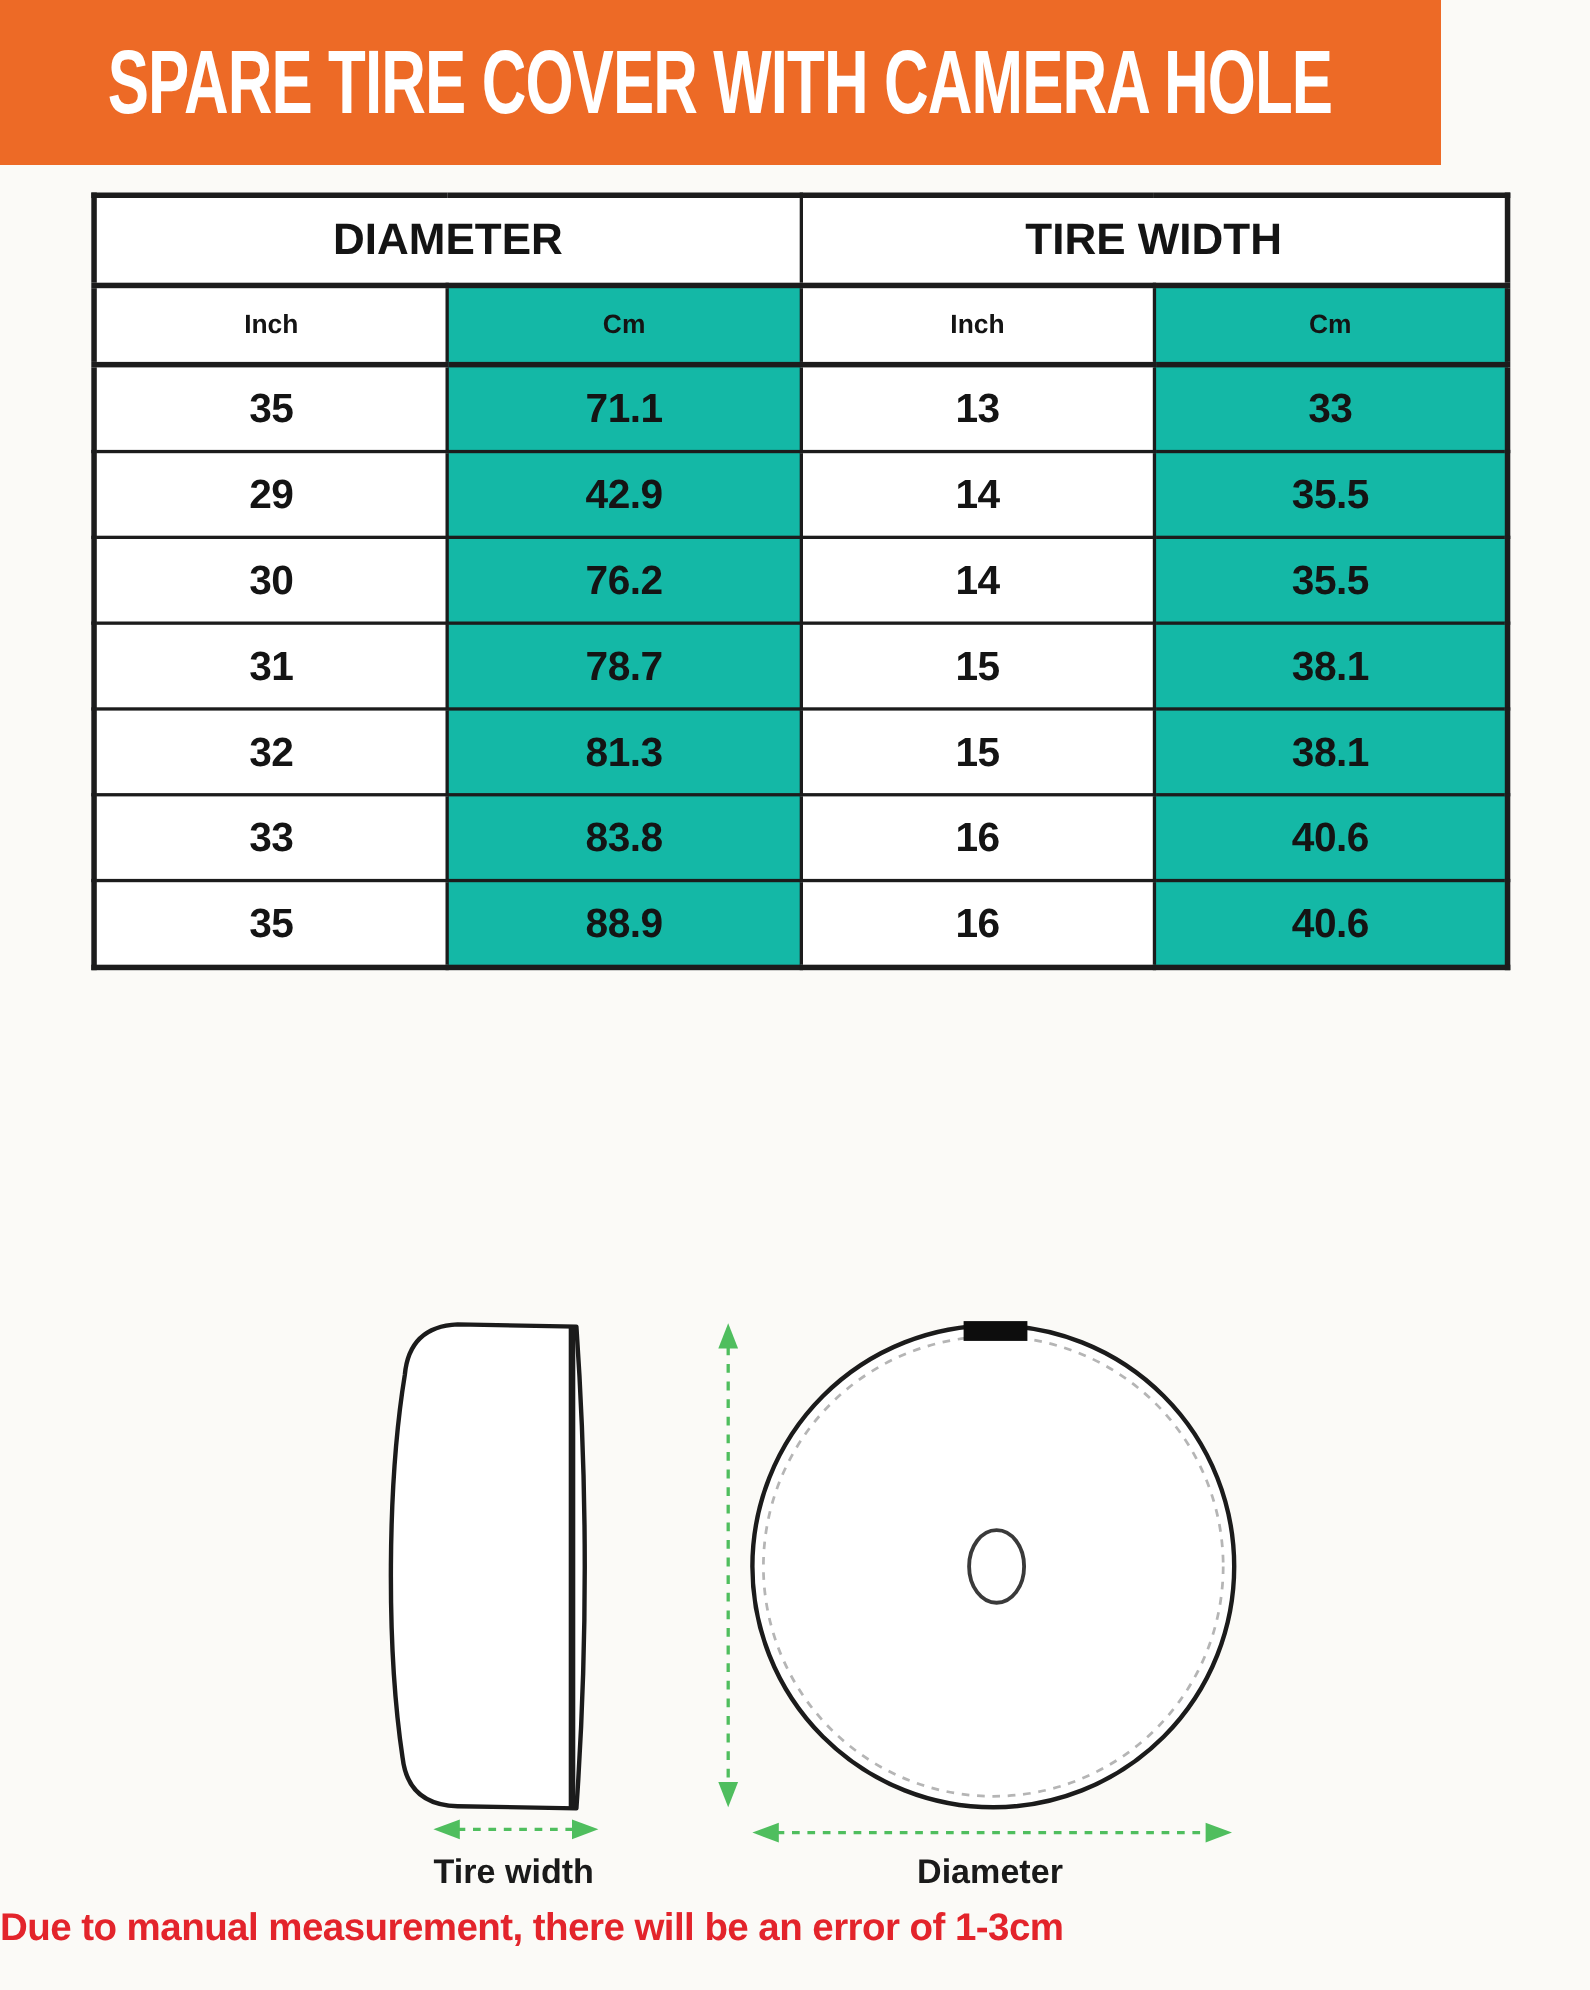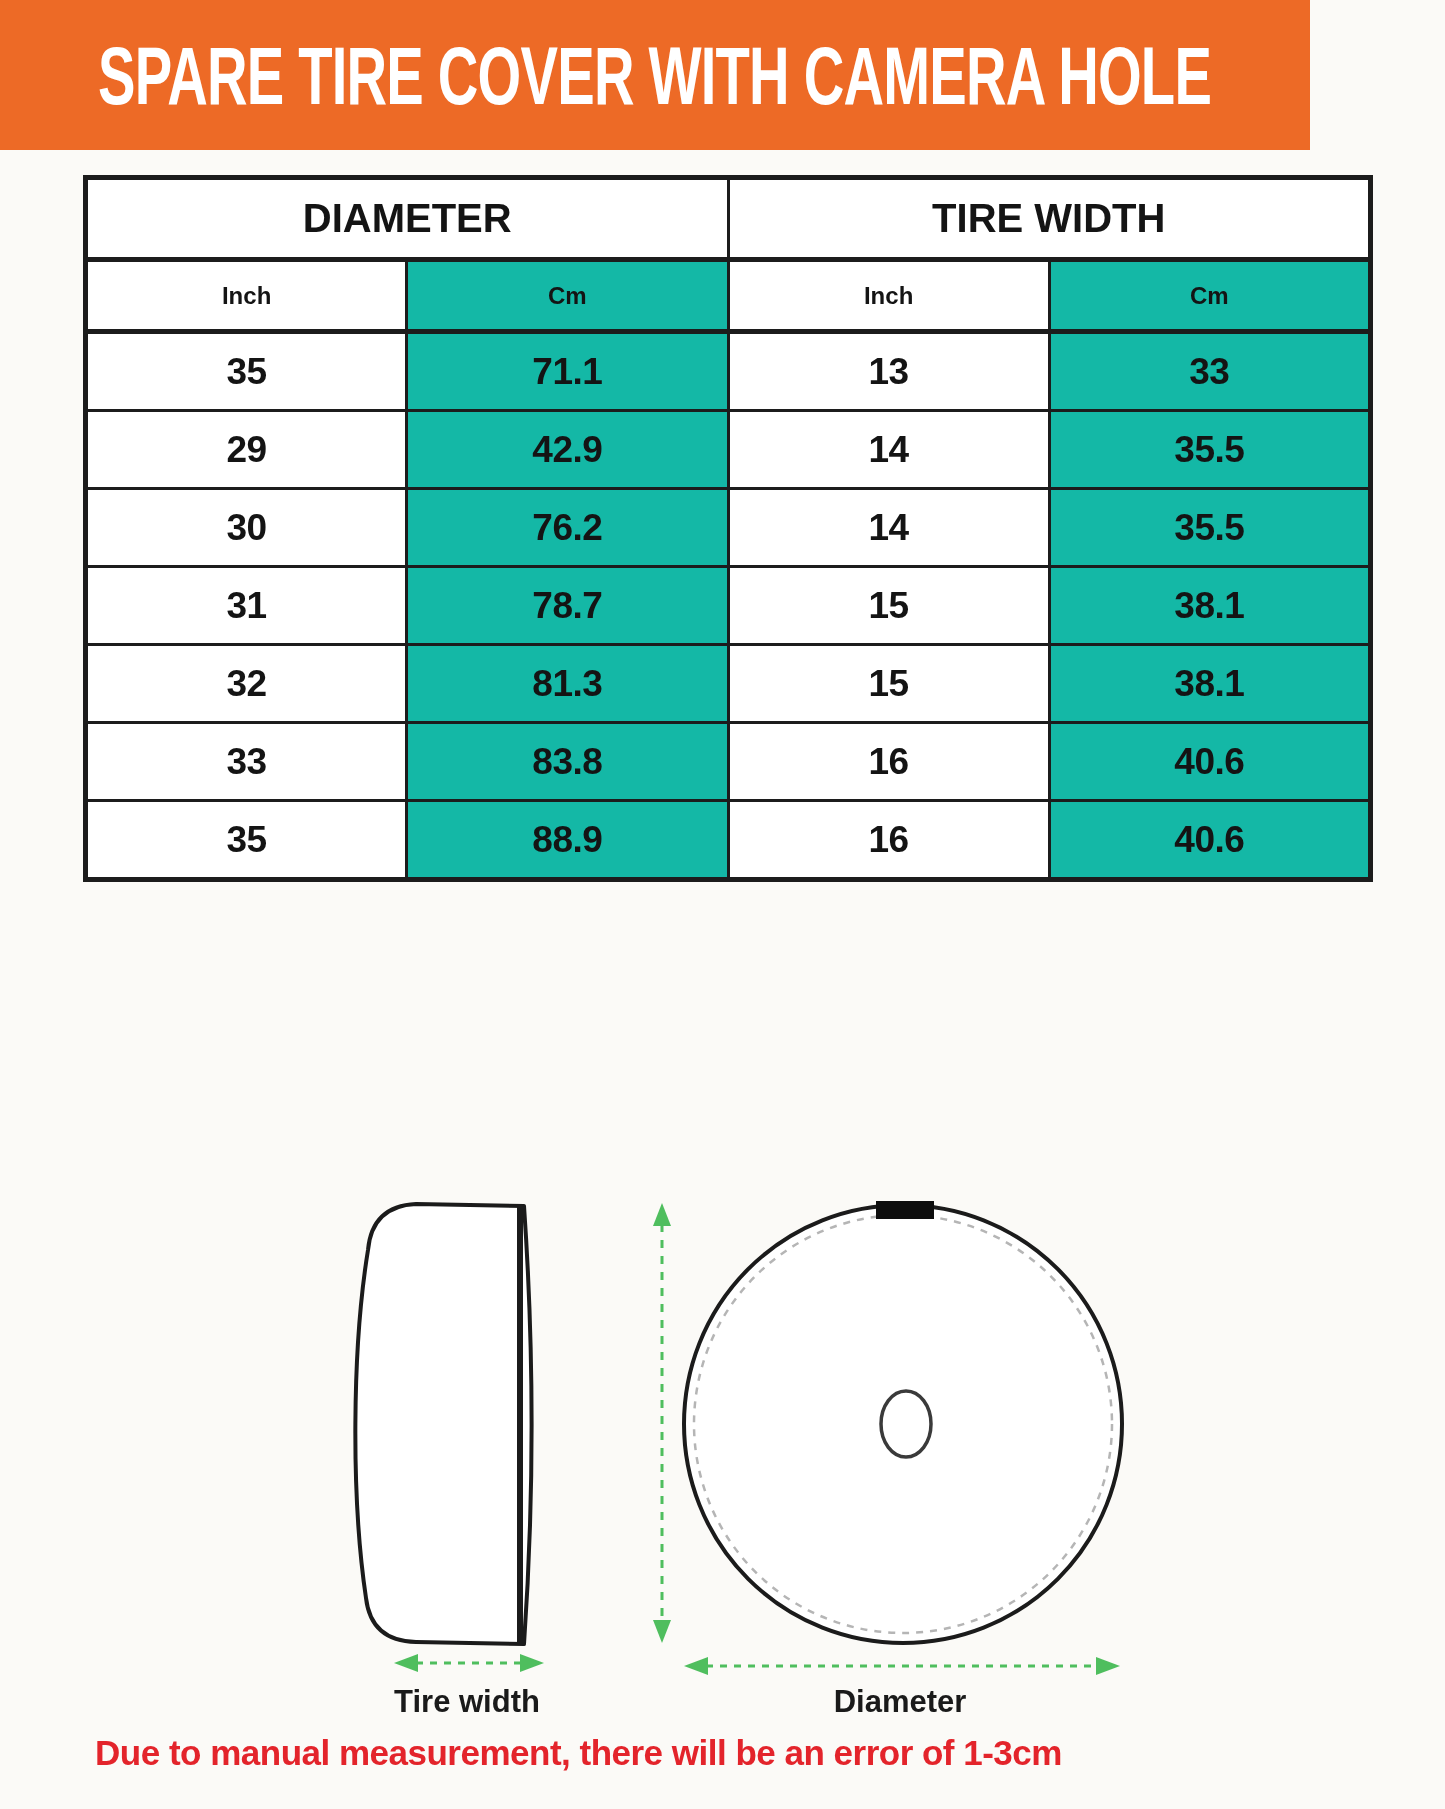--- a/index.html
+++ b/index.html
@@ -76,21 +76,21 @@
     font-family: "Liberation Sans", sans-serif;
     font-size: 31px;
     font-weight: 700;
     fill: #1a1a1a;
   }
 
   
   .footnote {
     position: absolute; left: 0; top: 1733px;
     width: 1157px;
-    text-align: center;
+    text-align: left;
     color: #E3242B;
     font-size: 35px;
     font-weight: 700;
     letter-spacing: -0.5px;
   }
 </style>
 </head>
 <body>
 
 <div class="banner">

